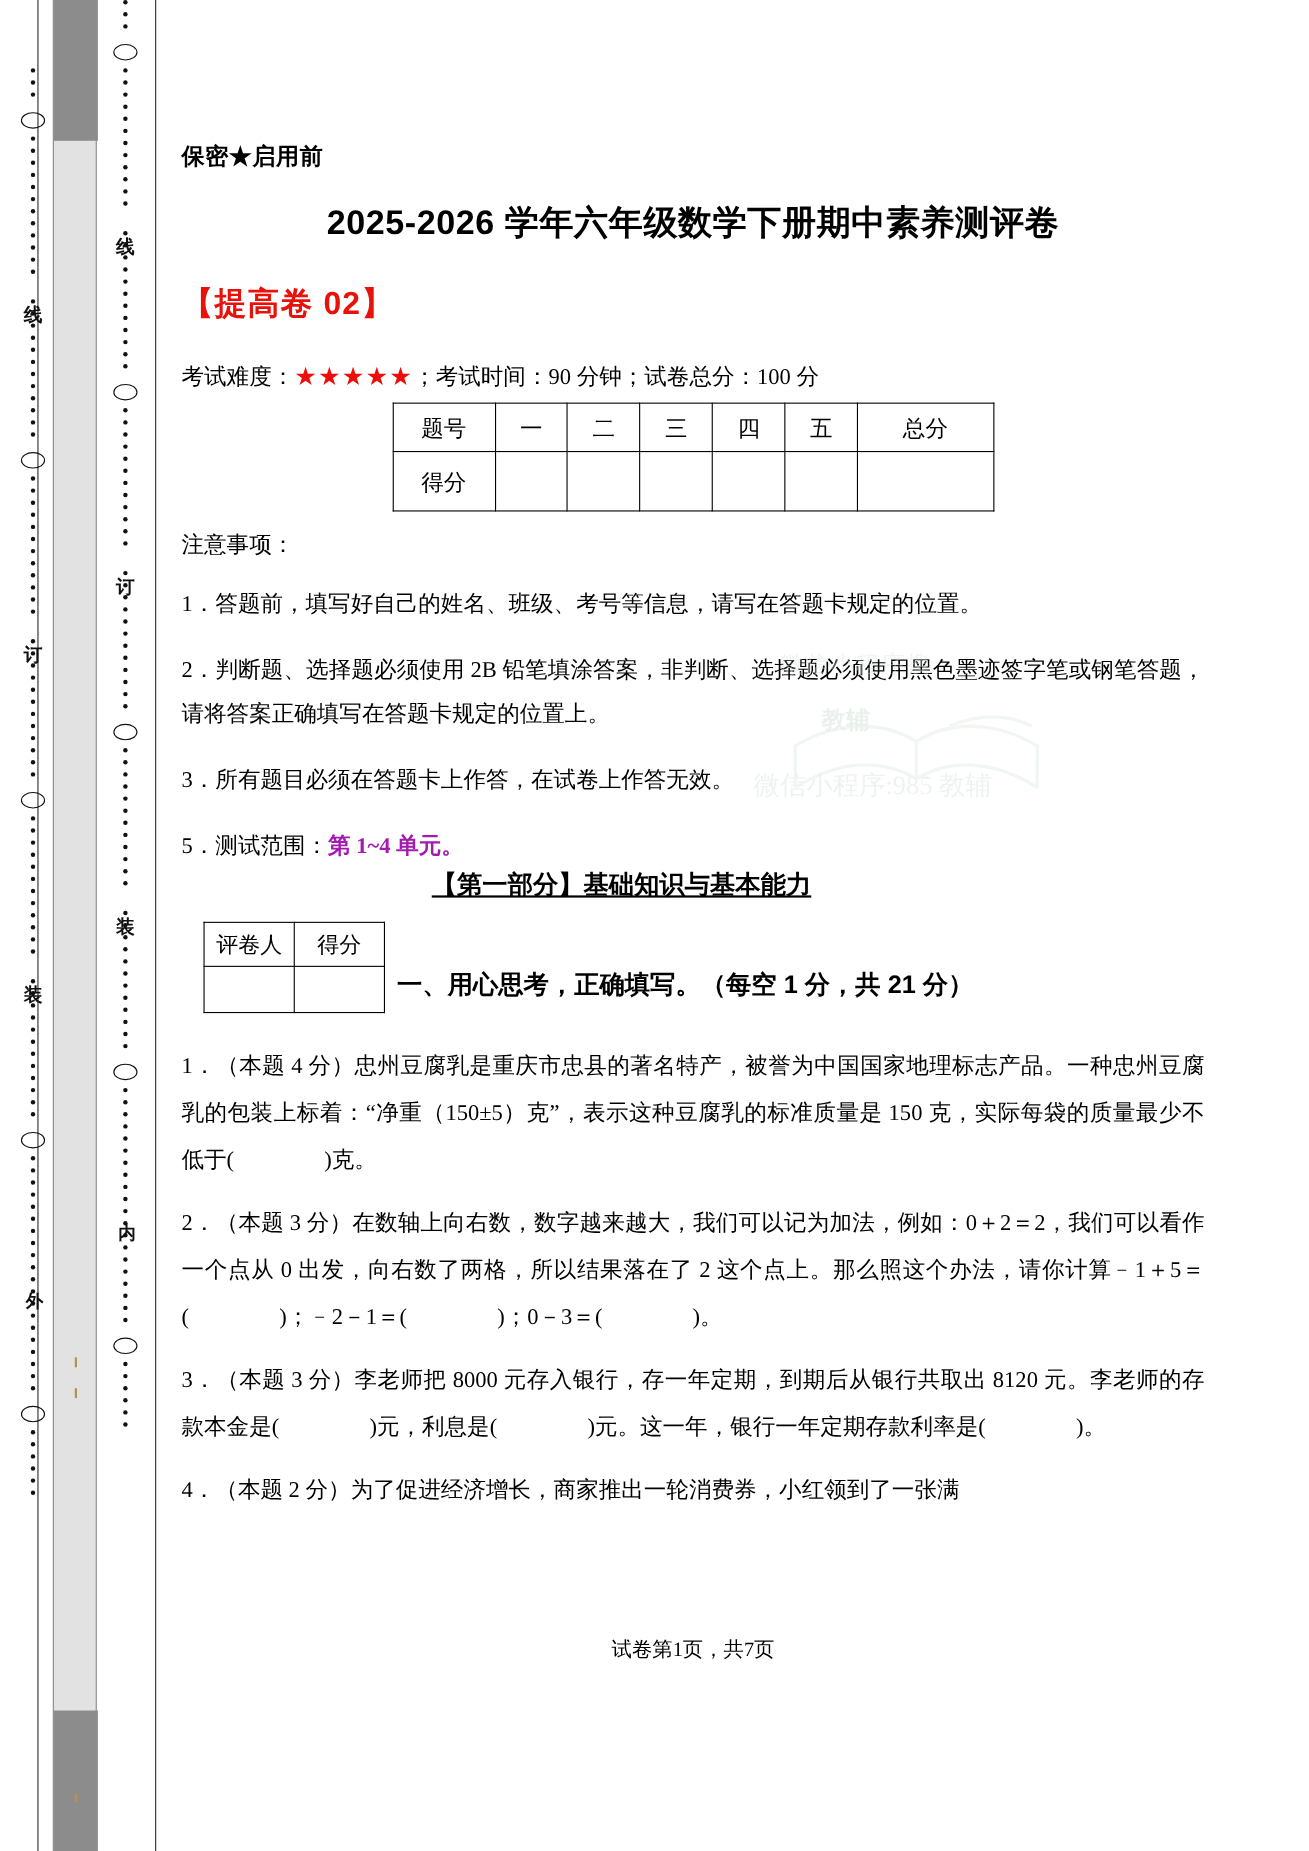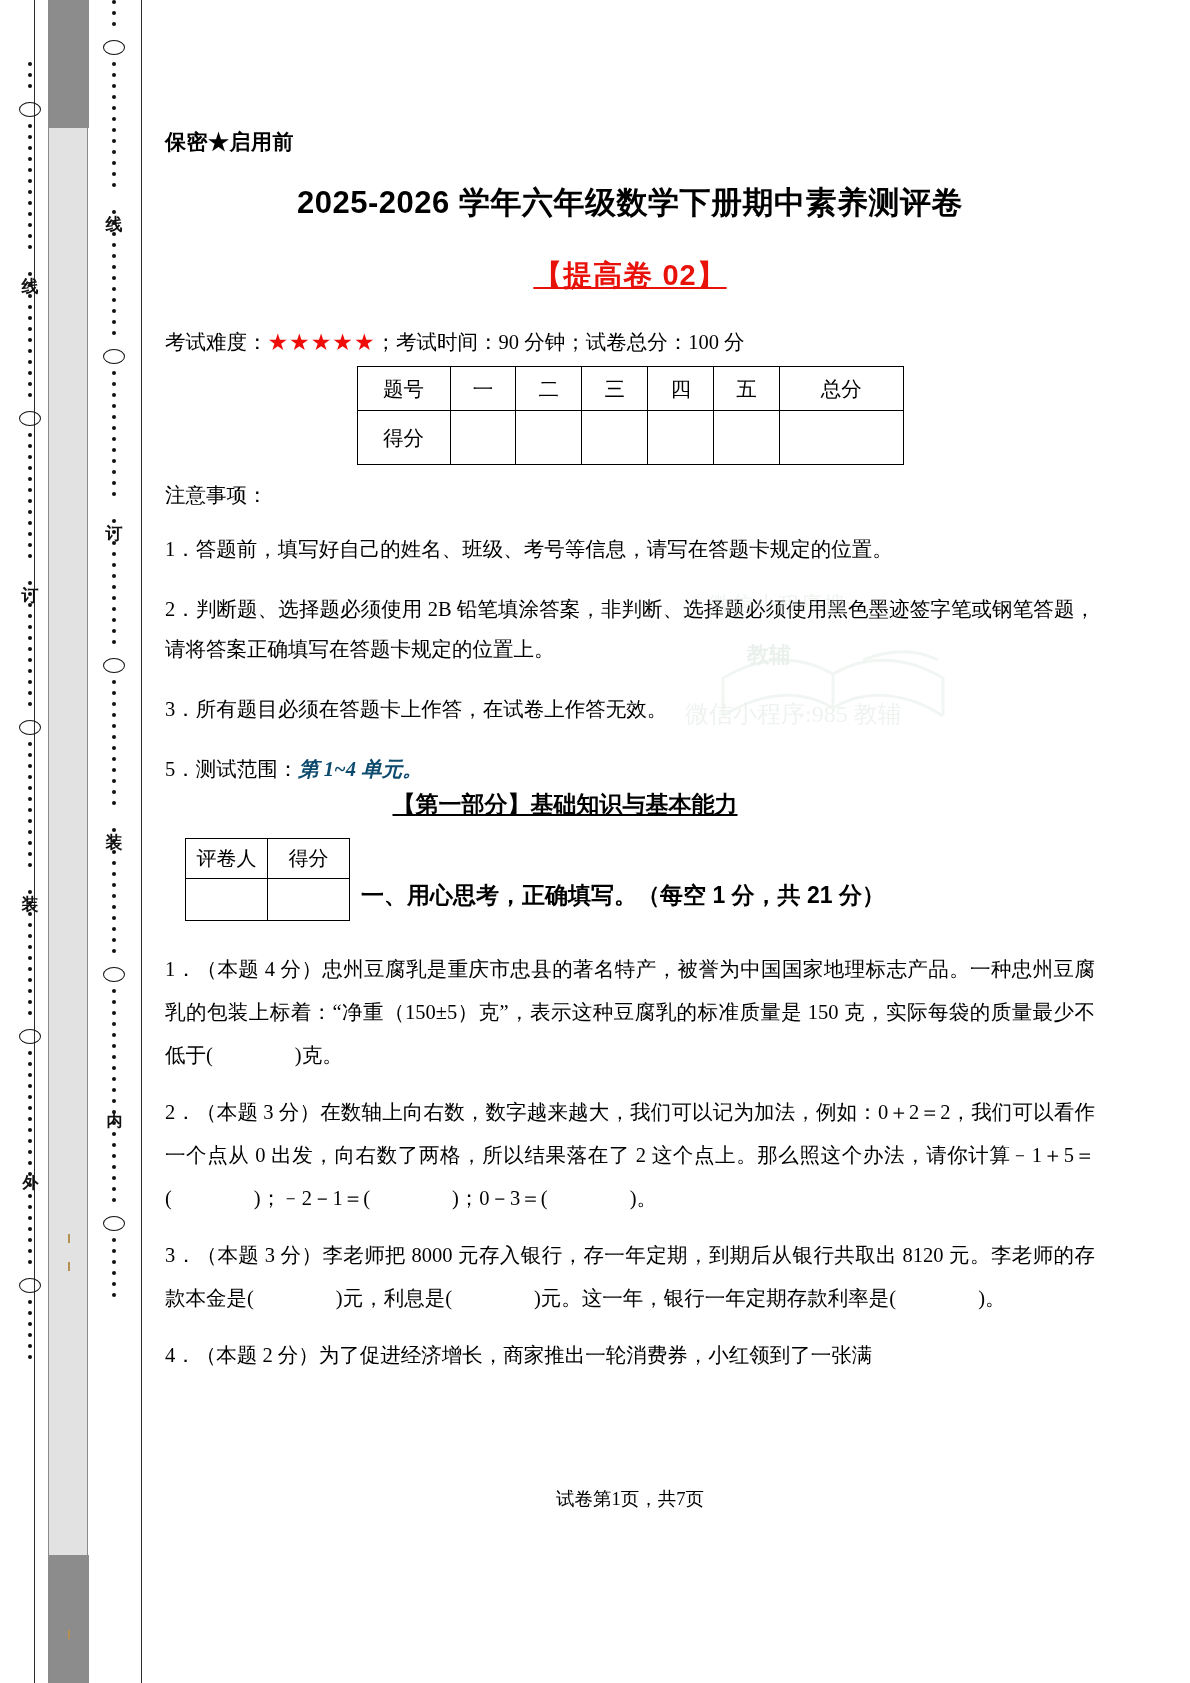--- a/index.html
+++ b/index.html
@@ -93,25 +93,25 @@
 
   #paper-title {
     text-align: center;
     font-family: Liberation Sans, sans-serif;
     font-weight: 700; font-size: 31px;
     letter-spacing: .5px;
     margin-top: 26px;
   }
 
   #paper-subtitle {
-    text-align: center;
+    text-align: left;
     font-family: "Liberation Sans", sans-serif;
     font-weight: 700; font-size: 29px;
     color: #e8120b;
-    margin-top: 32px; letter-spacing: 1px; text-decoration: underline;
+    margin-top: 32px; letter-spacing: 1px;
   }
 
   #exam-meta {
     margin-top: 32px; text-align: left;
     font-size: 20.5px; white-space: nowrap;
   }
   #exam-meta .stars { color: #ee0d08; font-size: 23px; letter-spacing: 1px; vertical-align: -1px; }
 
   
   #score-table {
@@ -127,21 +127,21 @@
   #score-table td.lbl { width: 93px; text-align: center; }
   #score-table tr.row-score td { height: 54px; }
 
   #notes-head {
     margin-top: 16px; font-size: 20.5px;
   }
   .note {
     margin-top: 20px; font-size: 20.5px;
     line-height: 40px; text-align: justify;
   }
-  .note .red { color: #0c4a6e; font-weight: 700; font-style: italic; }
+  .note .red { color: #a21caf; font-weight: 700; }
 
   #part-one-head {
     text-align: center;
     font-family: "Liberation Sans", sans-serif;
     font-weight: 700; font-size: 23px;
     padding-right: 130px;
     text-decoration: underline;
   }
 
   

